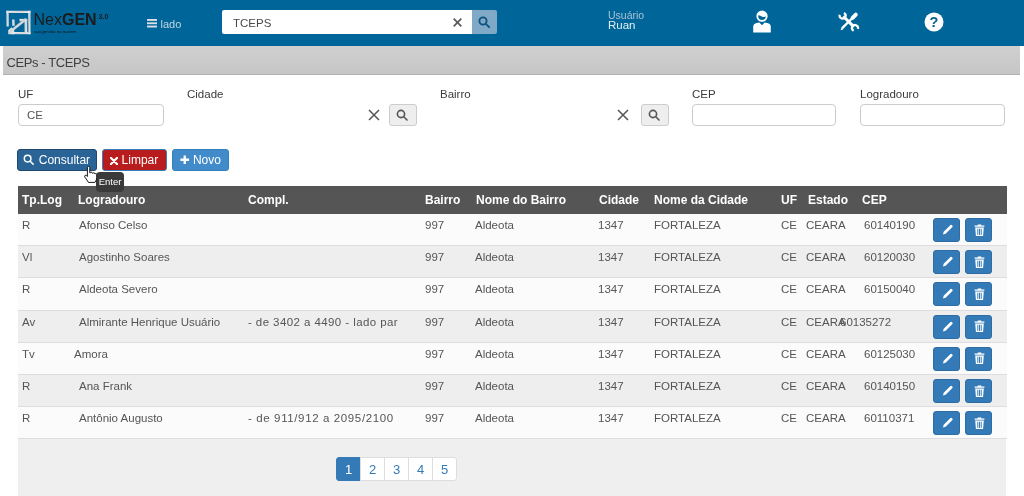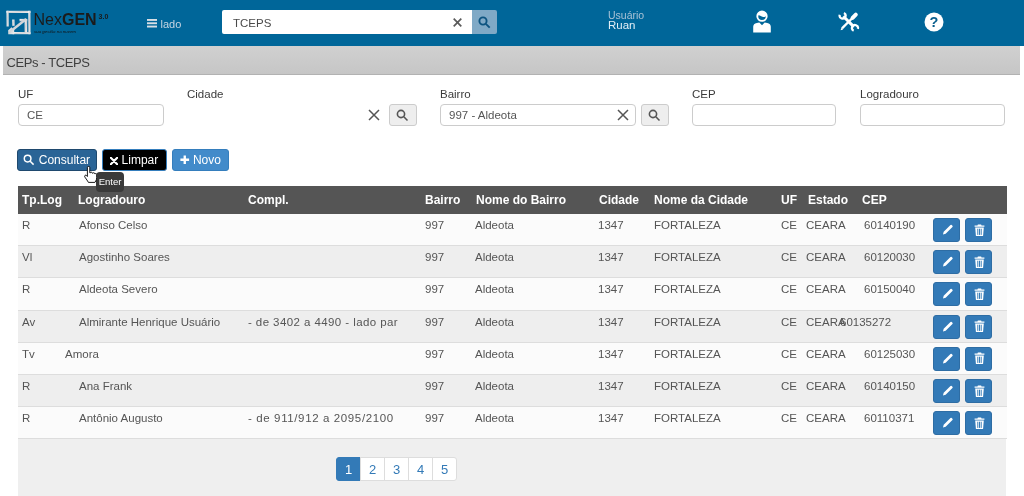--- a/index.html
+++ b/index.html
@@ -102,41 +102,40 @@
   <label class="f" style="left:187px;top:88px">Cidade</label>
   <svg class="abs" style="left:368px;top:109px" width="12" height="12" viewBox="0 0 12 12">
       <path d="M1 1 L11 11 M11 1 L1 11" stroke="#555" stroke-width="1.5"></path>
     </svg>
   <div class="sbtn" style="left:389px;top:104px"></div>
   <svg class="abs" style="left:396px;top:109px" width="13" height="13" viewBox="0 0 13 13">
       <circle cx="5" cy="5" r="3.6" fill="none" stroke="#555" stroke-width="1.6"></circle>
       <line x1="7.8" y1="7.8" x2="11.5" y2="11.5" stroke="#555" stroke-width="1.6"></line>
     </svg>
   <label class="f" style="left:440px;top:88px">Bairro</label>
-  <input class="f" style="left: 440px; top: 104px; width: 196px;" value="997 - Aldeota">
   <svg class="abs" style="left:617px;top:109px" width="12" height="12" viewBox="0 0 12 12">
       <path d="M1 1 L11 11 M11 1 L1 11" stroke="#555" stroke-width="1.5"></path>
     </svg>
   <div class="sbtn" style="left:641px;top:104px"></div>
   <svg class="abs" style="left:648px;top:109px" width="13" height="13" viewBox="0 0 13 13">
       <circle cx="5" cy="5" r="3.6" fill="none" stroke="#555" stroke-width="1.6"></circle>
       <line x1="7.8" y1="7.8" x2="11.5" y2="11.5" stroke="#555" stroke-width="1.6"></line>
     </svg>
   <label class="f" style="left:692px;top:88px">CEP</label>
   <input class="f" style="left: 692px; top: 104px; width: 144px;" value="">
   <label class="f" style="left:860px;top:88px">Logradouro</label>
   <input class="f" style="left: 860px; top: 104px; width: 145px;" value="">
 
   <div class="btn" style="left:16.5px;top:148.5px;width:80.5px;background:#2a6496;border:1px solid #1f496e">
     <svg style="vertical-align:-2px" width="12" height="12" viewBox="0 0 13 13">
         <circle cx="5" cy="5" r="3.6" fill="none" stroke="#fff" stroke-width="1.6"></circle>
         <line x1="7.8" y1="7.8" x2="11.5" y2="11.5" stroke="#fff" stroke-width="1.6"></line>
       </svg>
     Consultar</div>
-  <div class="btn" style="left:101.5px;top:148.5px;width:65.5px;background:#000000;border:1px solid #357ebd">
+  <div class="btn" style="left:101.5px;top:148.5px;width:65.5px;background:#b91c1c;border:1px solid #357ebd">
     <svg style="vertical-align:-1px" width="8" height="8" viewBox="0 0 12 12">
         <path d="M1.2 1.2 L10.8 10.8 M10.8 1.2 L1.2 10.8" stroke="#fff" stroke-width="3.2" stroke-linecap="round"></path>
       </svg>
     Limpar</div>
   <div class="btn" style="left:172px;top:148.5px;width:57px;background:#428bca;border:1px solid #357ebd">
     <svg style="vertical-align:-1px" width="9.5" height="9.5" viewBox="0 0 12 12">
         <path d="M6 0.5 L6 11.5 M0.5 6 L11.5 6" stroke="#fff" stroke-width="3"></path>
       </svg>
     Novo</div>
 
@@ -261,21 +260,21 @@
           <g stroke="#337ab7" stroke-width="1.1">
             <line x1="4.1" y1="5.3" x2="4.1" y2="12.2"></line>
             <line x1="6" y1="5.3" x2="6" y2="12.2"></line>
             <line x1="7.9" y1="5.3" x2="7.9" y2="12.2"></line>
           </g>
         </svg>
       </div>
   </div>
   <div class="trow" style="top:342.8px;background:#fbfbfb">
     <span style="left:4px">Tv</span>
-    <span style="left:47px">Amora</span>
+    <span style="left:56px">Amora</span>
     <span style="left:407px">997</span>
     <span style="left:457px">Aldeota</span>
     <span style="left:580px">1347</span>
     <span style="left:636px">FORTALEZA</span>
     <span style="left:763px">CE</span>
     <span style="left:788px">CEARA</span>
     <span style="left:846px">60125030</span>
     <div class="act" style="left:915px">
         <svg style="position:absolute;left:8px;top:5px" width="11.5" height="11.5" viewBox="0 0 13 13">
           <path d="M1.1 11.9 L1.9 8.9 L9.6 1.2 Q10.3 0.5 11 1.2 L11.8 2 Q12.5 2.7 11.8 3.4 L4.1 11.1 Z" fill="#fff"></path>

